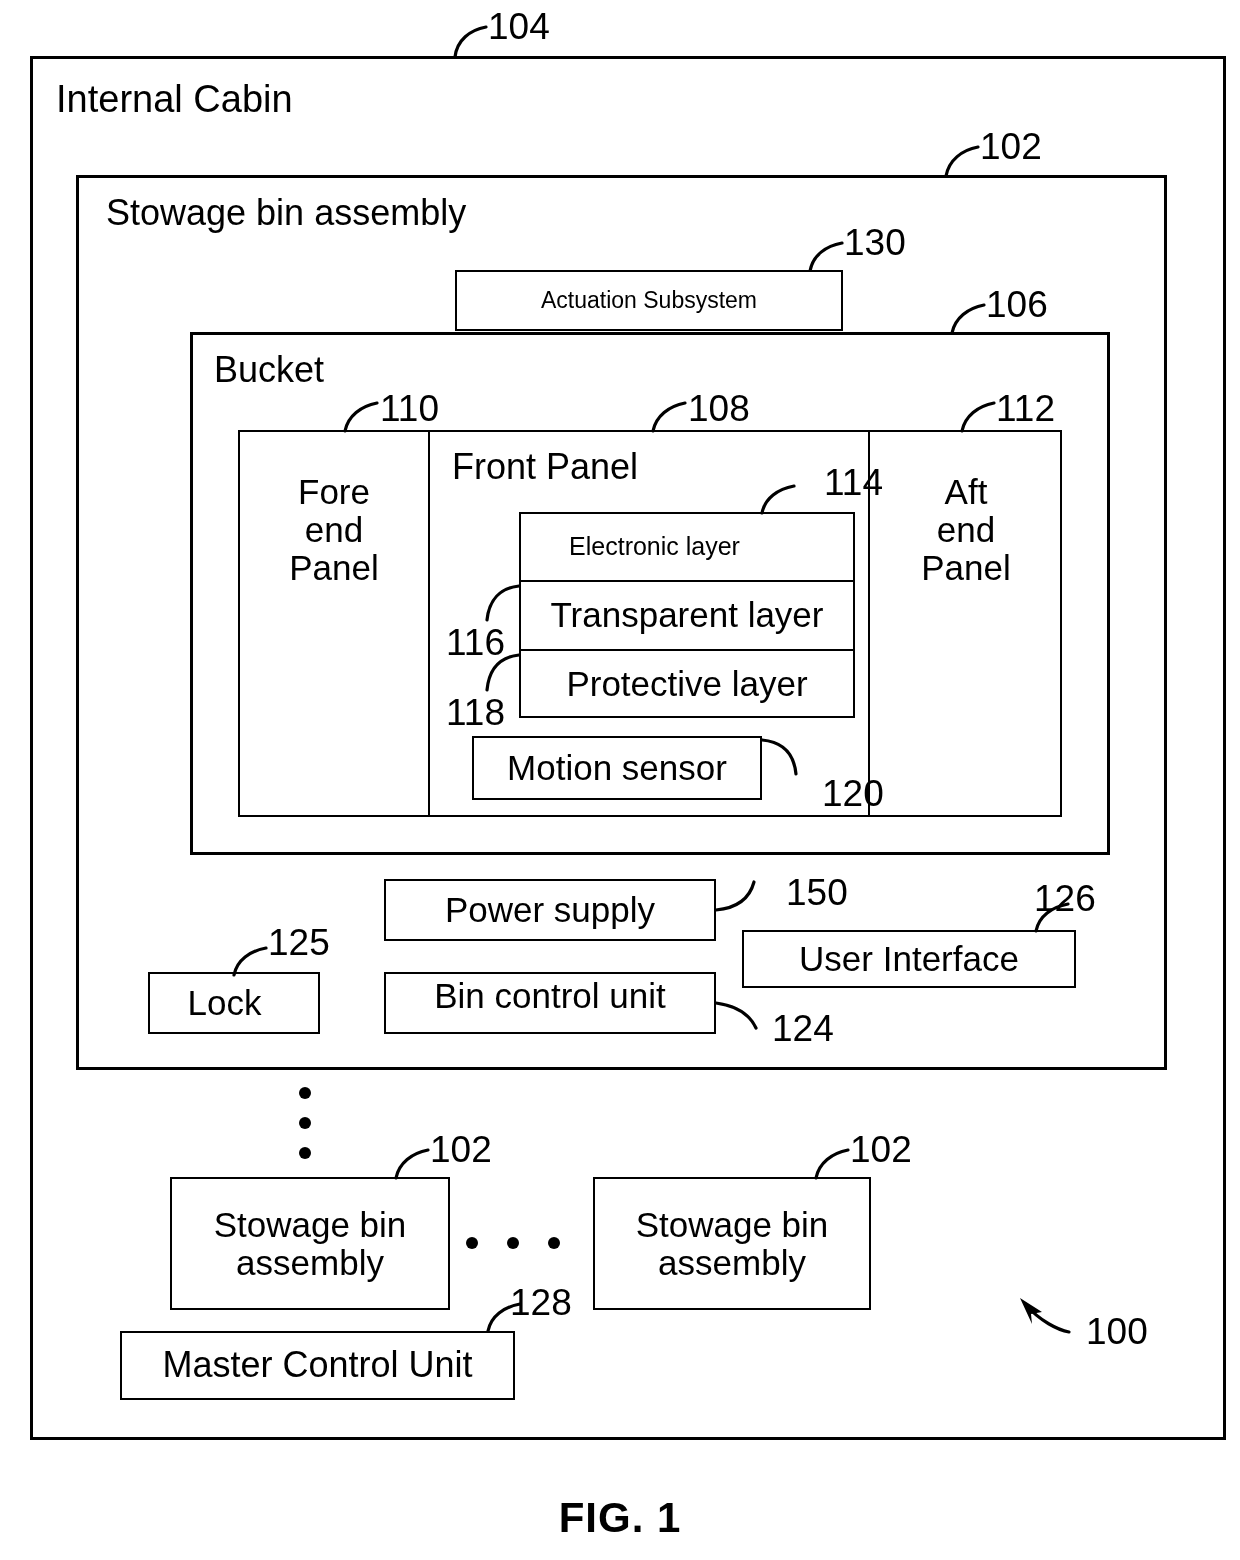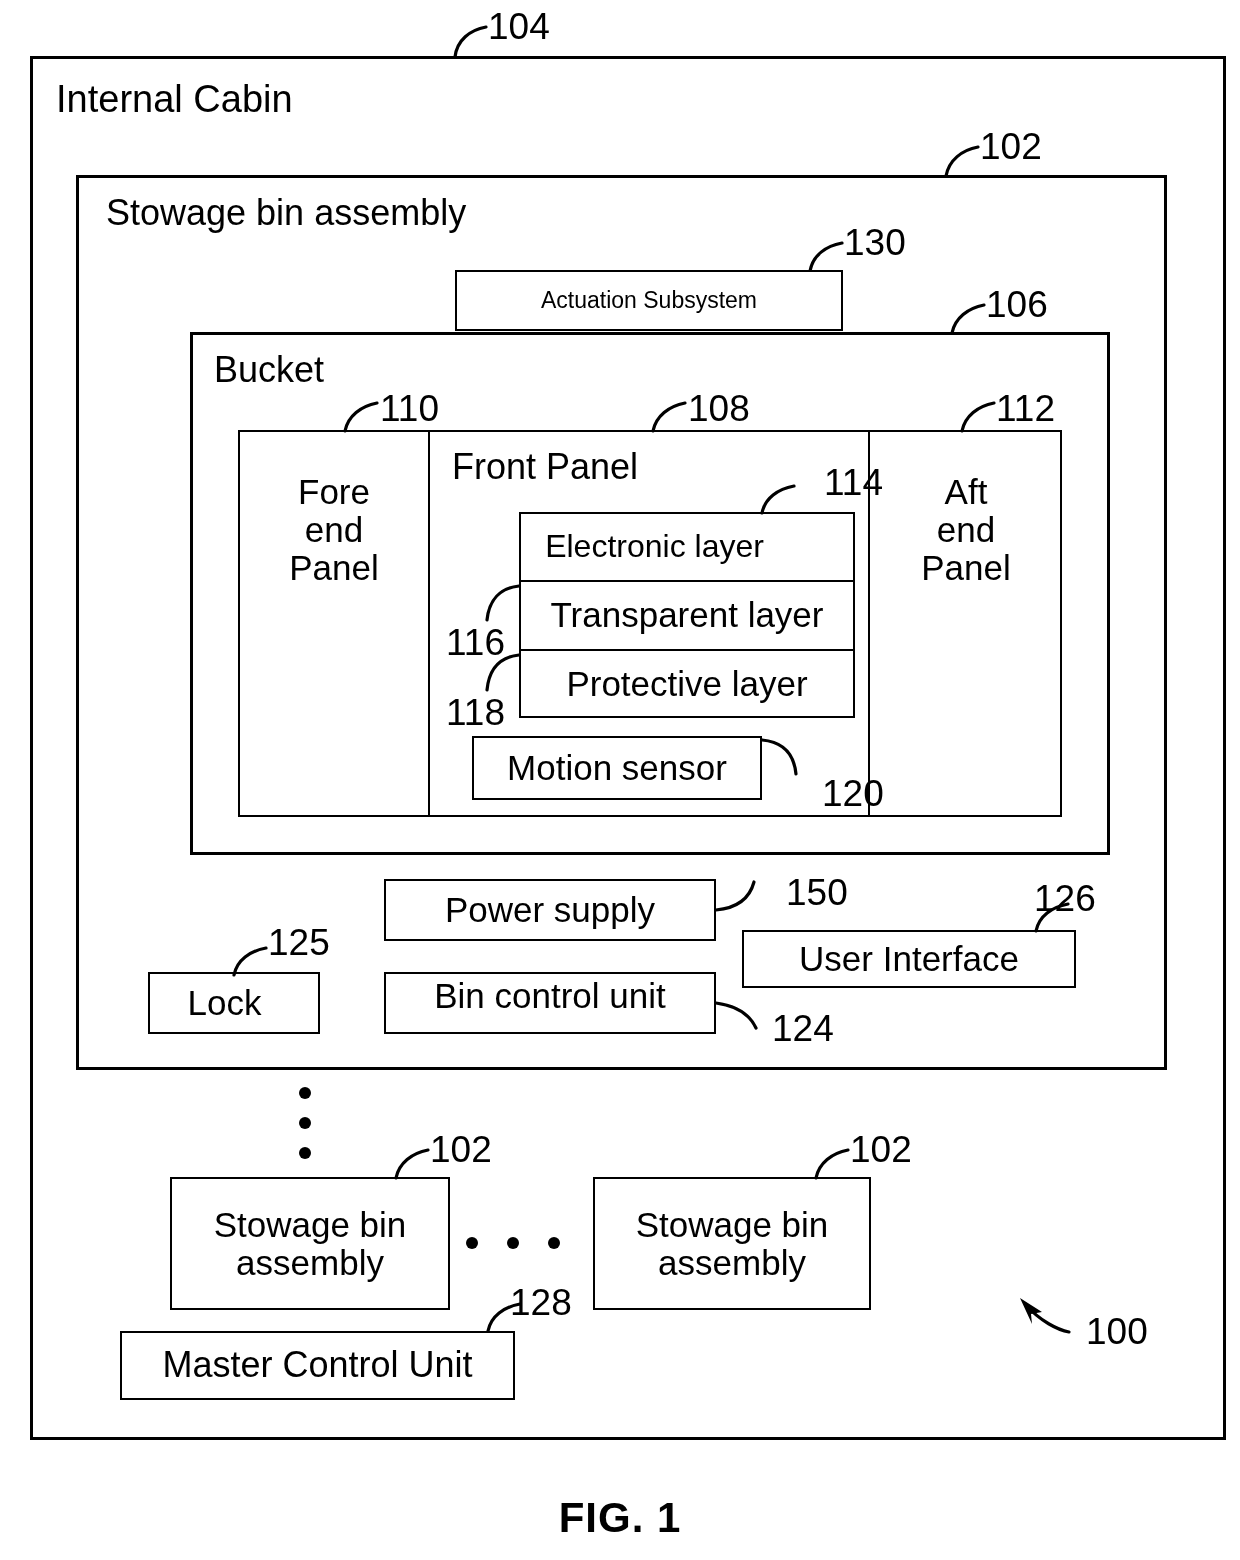--- a/index.html
+++ b/index.html
@@ -109,21 +109,21 @@
     <span>Aft</span>
     <span>end</span>
     <span>Panel</span>
   </div>
   <div class="ref" style="left:996px;top:388px;">112</div>
 
   <div class="box thin" style="left:519px;top:512px;width:336px;height:206px;"></div>
   <div style="position:absolute;left:519px;top:580px;width:336px;height:2px;background:#000;"></div>
   <div style="position:absolute;left:519px;top:649px;width:336px;height:2px;background:#000;"></div>
 
-  <div class="ctr" style="left:519px;top:512px;width:271px;height:68px;font-size:32px;">Electronic layer</div>
+  <div class="ctr" style="left:519px;top:512px;width:271px;height:68px;font-size:25px;">Electronic layer</div>
   <div class="ctr" style="left:519px;top:650px;width:336px;height:68px;font-size:35px;">Protective layer</div>
   <div class="ctr" style="left:519px;top:581px;width:336px;height:68px;font-size:35px;">Transparent layer</div>
 
   <div class="ref" style="left:796px;top:462px;margin-left:28px;">114</div>
   <div class="ref" style="left:446px;top:622px;">116</div>
   <div class="ref" style="left:446px;top:692px;">118</div>
 
   <div class="box thin" style="left:472px;top:736px;width:290px;height:64px;background:#fff;"></div>
   <div class="ctr" style="left:472px;top:736px;width:290px;height:64px;font-size:35px;">Motion sensor</div>
   <div class="ref" style="left:822px;top:773px;">120</div>

